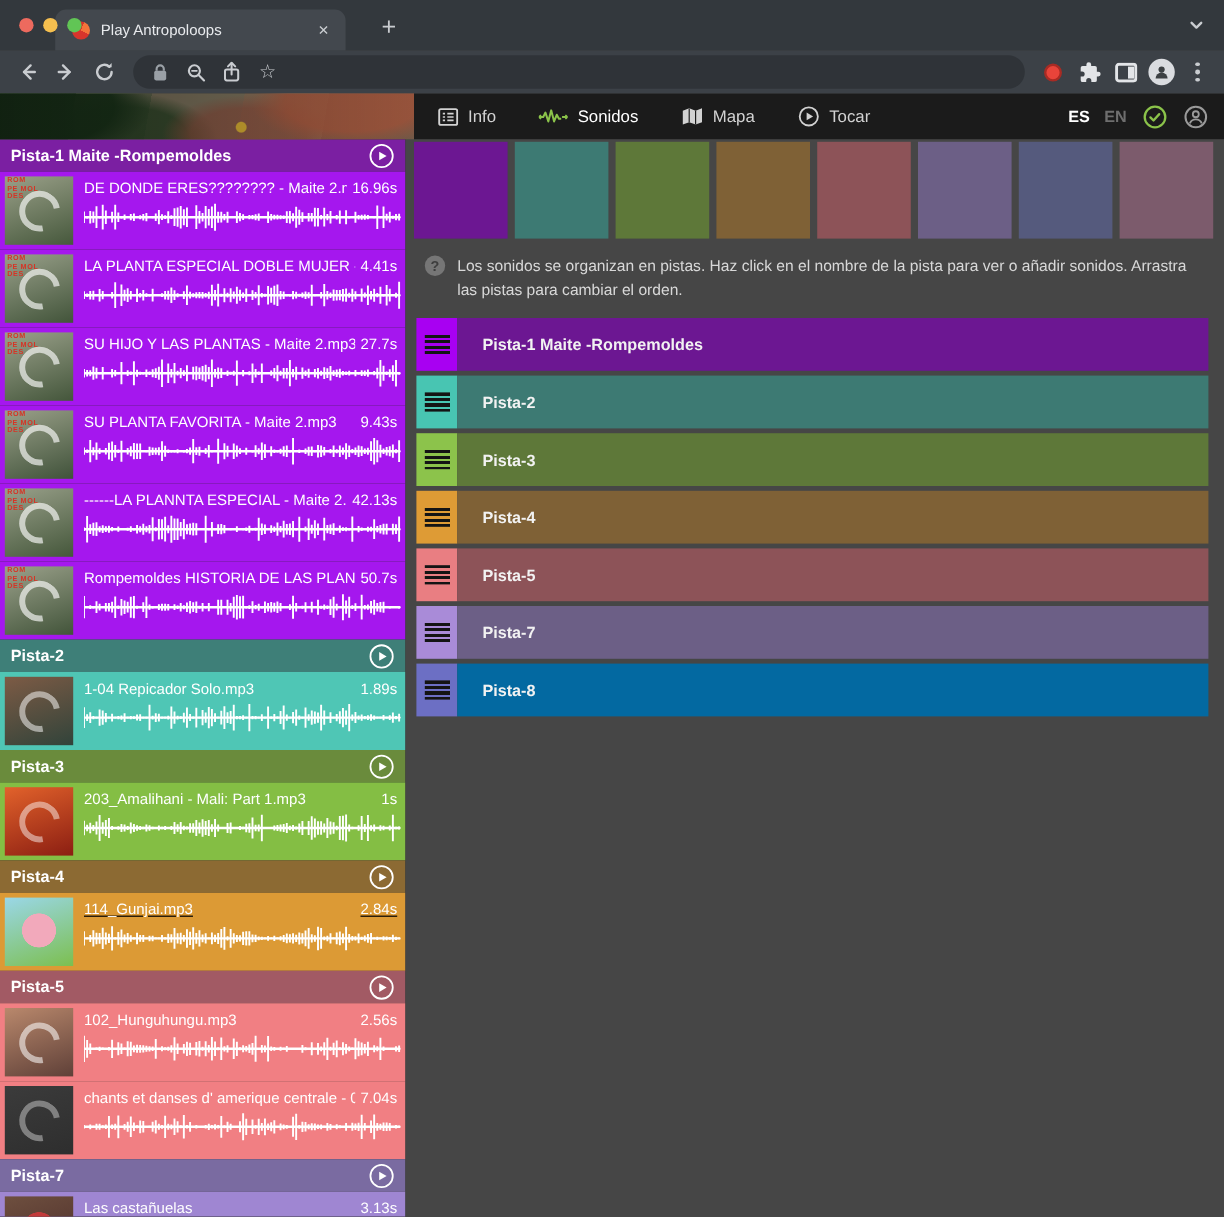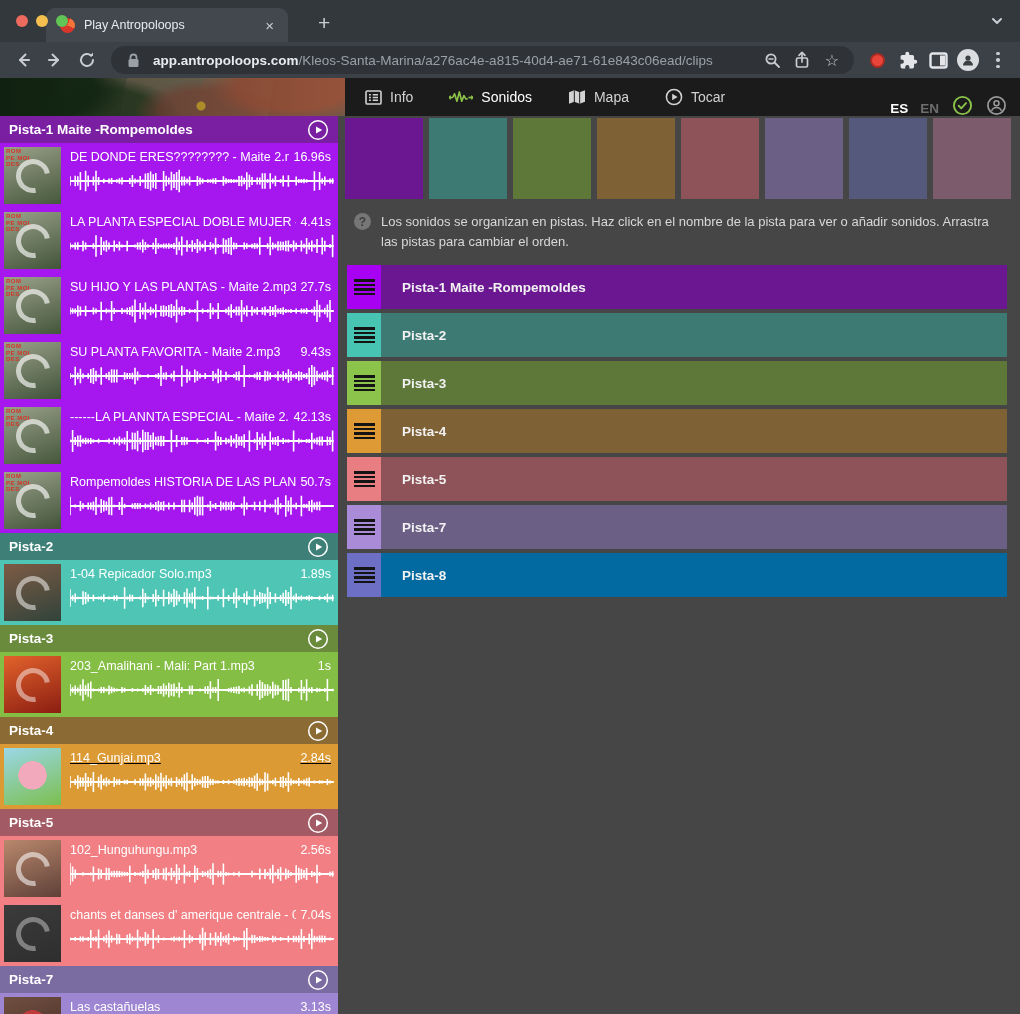--- a/index.html
+++ b/index.html
@@ -47,21 +47,21 @@
       radial-gradient(120px 60px at 30% 100%, rgba(45,75,40,.8) 0 45%, rgba(0,0,0,0) 65%),
       linear-gradient(100deg, #2E4328 0 18%, #6E7257 18% 36%, #8C8168 36% 58%, #9A7E63 58% 78%, #8D6B55 78% 100%); }
   .map-shade { position:absolute; inset:0; background:linear-gradient(90deg, rgba(0,0,0,.45), rgba(0,0,0,.18)); }
   .crumb { position:relative; color:#fff; font-size:14.5px; font-weight:bold; padding-left:10px;
     text-shadow:0 1px 3px rgba(0,0,0,.9); white-space:nowrap; }
   .crumb .sep { padding:0 7px; font-weight:bold; }
   .app-nav { flex:1; display:flex; align-items:center; padding-left:20px; gap:36px; }
   .nav-item { display:flex; align-items:center; gap:8px; color:#D2D2D2; font-size:14px; cursor:pointer; }
   .nav-item.active { color:#ffffff; }
   .nav-icon { display:flex; align-items:center; }
-  .hdr-right { display:flex; align-items:flex-end; gap:13px; padding-right:13px;margin-left:34px; }
+  .hdr-right { display:flex; align-items:center; gap:13px; padding-right:13px;margin-left:34px; }
   .lang { font-size:13.5px; font-weight:bold; }
   .lang.on { color:#FFFFFF; }
   .lang.off { color:#6E6E6E; }
 
   
   .content { display:flex; height:898px; }
   .sidebar { width:338px; flex:none; overflow:hidden; background:#2a2a2a; }
   .gutter { width:7px; flex:none; background:#464646; }
   .main { flex:1; min-width:0; overflow:hidden; }
 
@@ -135,21 +135,20 @@
         <path d="M15 1.5V5h-3.5z" fill="#C9CCD0"></path>
       </svg>
   </span>
   <div class="omnibox">
     <span class="omni-ic">
       <svg width="13" height="15" viewBox="0 0 13 15">
           <rect x="1.5" y="6" width="10" height="8" rx="1.5" fill="#9AA0A6"></rect>
           <path d="M3.5 6V4.5a3 3 0 0 1 6 0V6" stroke="#9AA0A6" stroke-width="1.8" fill="none"></path>
         </svg>
     </span>
-    <span class="url"><span class="host">app.antropoloops.com</span><span class="path">/Kleos-Santa-Marina/a276ac4e-a815-40d4-ae71-61e843c06ead/clips</span></span>
     <span class="omni-ic">
       <svg width="17" height="17" viewBox="0 0 17 17">
           <circle cx="7" cy="7" r="4.6" stroke="#C9CCD0" stroke-width="1.8" fill="none"></circle>
           <path d="M10.5 10.5L15 15" stroke="#C9CCD0" stroke-width="1.8" stroke-linecap="round"></path>
           <path d="M5 7h4" stroke="#C9CCD0" stroke-width="1.5" stroke-linecap="round"></path>
         </svg>
     </span>
     <span class="omni-ic">
       <svg width="16" height="18" viewBox="0 0 16 18">
           <rect x="2.5" y="7" width="11" height="9" rx="1.5" stroke="#C9CCD0" stroke-width="1.7" fill="none"></rect>

